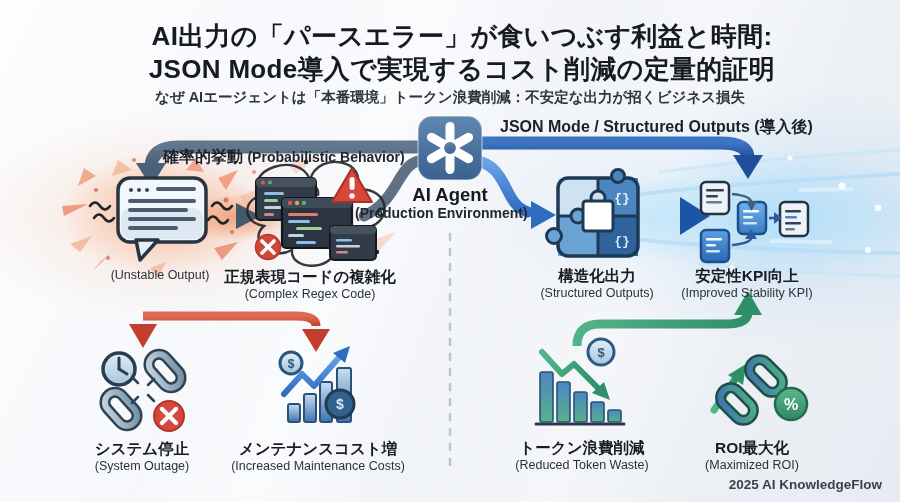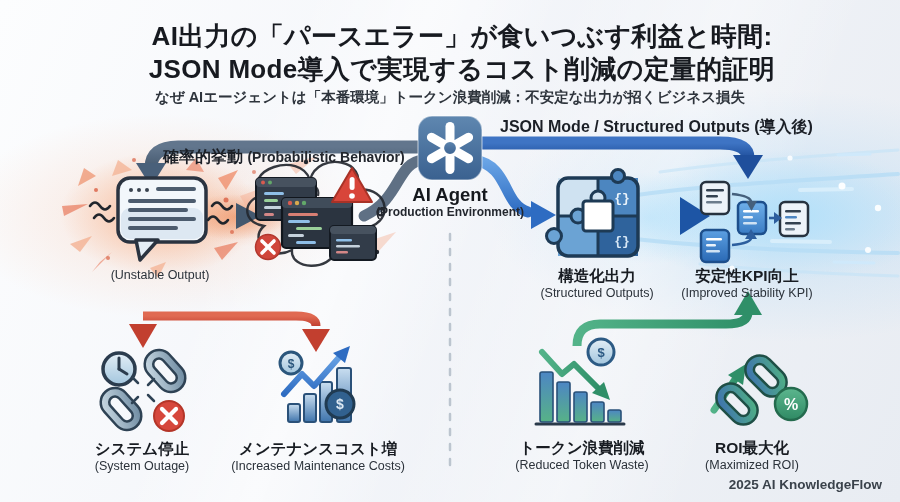--- a/index.html
+++ b/index.html
@@ -17,21 +17,21 @@
     background:linear-gradient(110deg,transparent 28%,rgba(255,255,255,.55) 40%,transparent 52%,rgba(255,255,255,.35) 68%,transparent 80%);
   }
   .art{position:absolute;left:0;top:0;}
   .txt{position:absolute;}
   .title{left:0;right:0;top:20px;text-align:center;font-size:26px;line-height:33px;
     font-weight:800;color:#171a20;letter-spacing:.3px;padding-left:24px;}
   .subtitle{left:0;right:0;top:88px;text-align:center;font-size:14.5px;font-weight:600;color:#2e343c;}
   .branch-label{font-size:16px;font-weight:700;color:#1b1f26;white-space:nowrap;}
   .branch-label .en{font-size:14px;font-weight:600;color:#22262d;}
   .agent-title{left:380px;width:140px;top:184px;text-align:center;font-size:18.5px;font-weight:800;color:#15181d;}
-  .agent-sub{left:355px;width:190px;top:205px;text-align:center;font-size:12px;font-weight:600;color:#23272e;}
+  .agent-sub{left:355px;width:190px;top:205px;text-align:left;font-size:14px;font-weight:600;color:#23272e;}
   .node-label{text-align:center;}
   .node-label .jp{font-size:15.5px;line-height:19px;font-weight:700;color:#181c22;}
   .node-label .en{font-size:12.5px;line-height:16px;font-weight:500;color:#2b323a;}
   .footer{right:18px;bottom:10px;font-size:13.5px;font-weight:600;color:#3a424b;}
 </style>
 </head>
 <body>
 
 <div class="canvas">
 
@@ -413,20 +413,24 @@
   <span class="en">(Probabilistic Behavior)</span>
 </div>
 <div class="txt branch-label" style="left:500px;top:117px;">JSON Mode / Structured Outputs (導入後)</div>
 
 <div class="txt agent-title">AI Agent</div>
 <div class="txt agent-sub">(Production Environment)</div>
 
 <div class="txt node-label" style="left:60px;top:267px;width:200px;">
   <div class="en">(Unstable Output)</div>
 </div>
+<div class="txt node-label" style="left:195px;top:267px;width:230px;">
+  <div class="jp">正規表現コードの複雑化</div>
+  <div class="en">(Complex Regex Code)</div>
+</div>
 <div class="txt node-label" style="left:497px;top:266px;width:200px;">
   <div class="jp">構造化出力</div>
   <div class="en">(Structured Outputs)</div>
 </div>
 <div class="txt node-label" style="left:647px;top:266px;width:200px;">
   <div class="jp">安定性KPI向上</div>
   <div class="en">(Improved Stability KPI)</div>
 </div>
 <div class="txt node-label" style="left:42px;top:439px;width:200px;">
   <div class="jp">システム停止</div>

